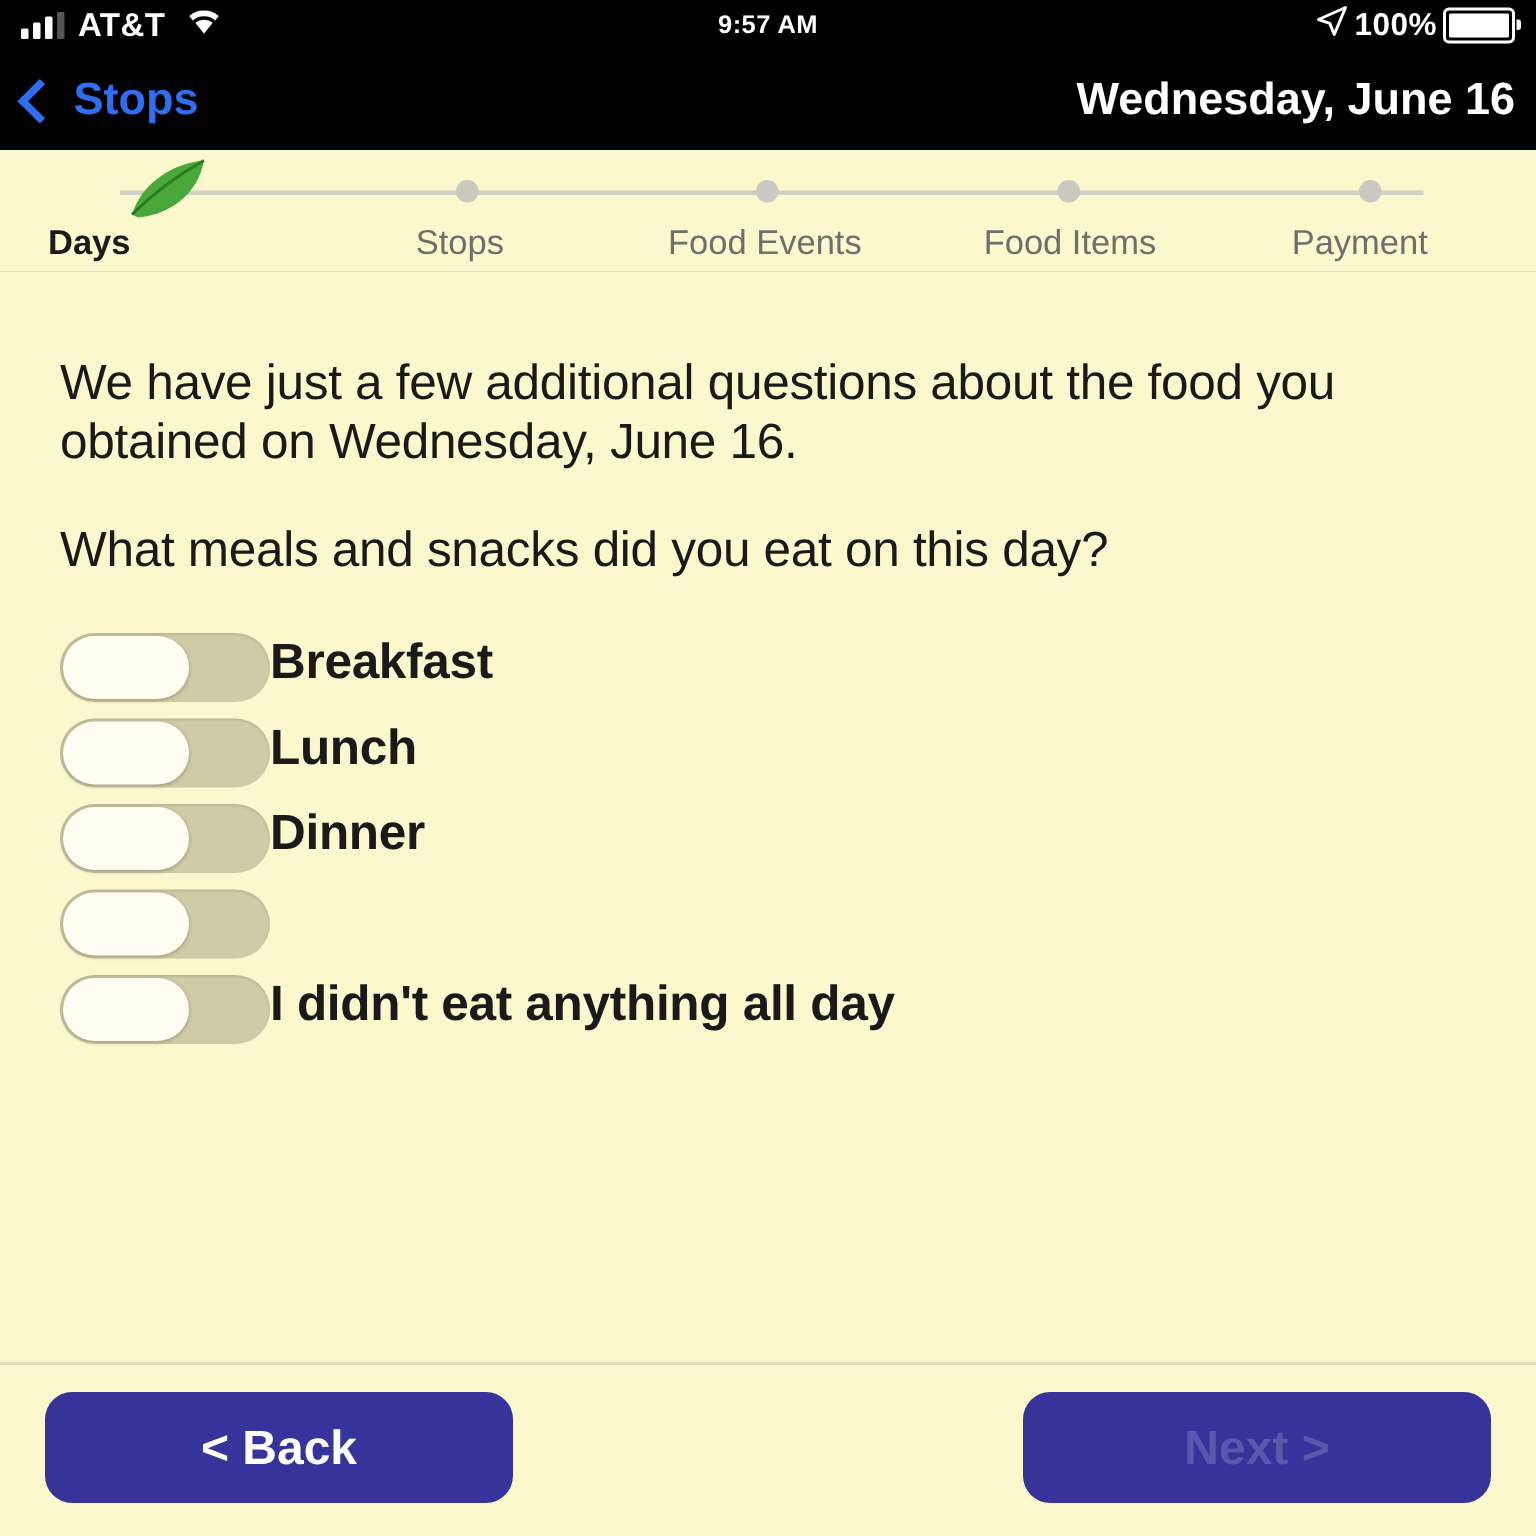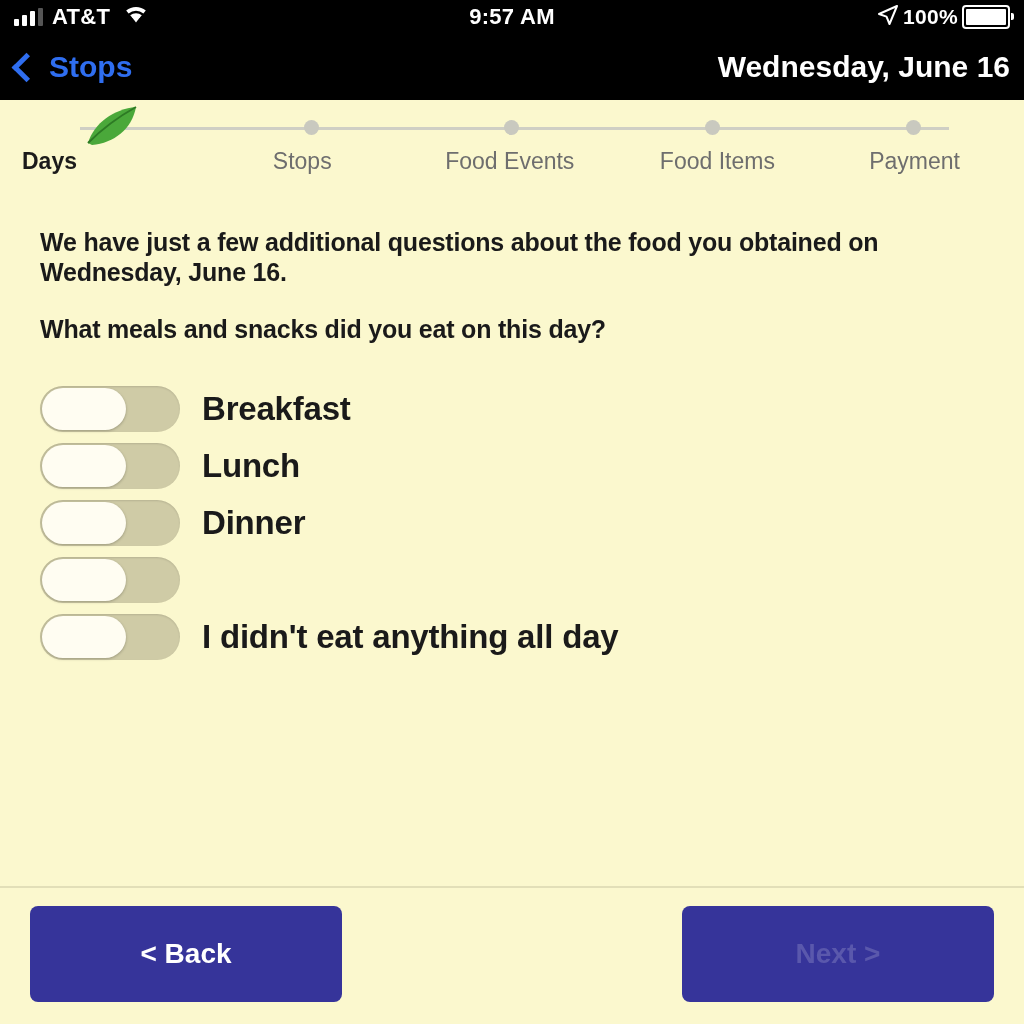--- a/index.html
+++ b/index.html
@@ -53,21 +53,21 @@
     border-radius: 1px;
   }
   .signal-bars i:nth-child(1) { height: 7px; }
   .signal-bars i:nth-child(2) { height: 11px; }
   .signal-bars i:nth-child(3) { height: 15px; }
   .signal-bars i:nth-child(4) { height: 18px; background: #555; }
   .carrier { font-size: 22px; font-weight: bold; }
   .wifi-icon { margin-left: 4px; display: inline-block; }
   .status-center {
     flex: 0 0 auto;
-    font-size: 22px;
+    font-size: 17px;
     font-weight: bold;
     text-align: center;
   }
   .status-right {
     flex: 1;
     display: flex;
     align-items: center;
     justify-content: flex-end;
     gap: 4px;
     font-size: 21px;
@@ -179,21 +179,21 @@
   }
   .connector {
     position: absolute;
     top: 17px;
     height: 3px;
     background: #cfcfc4;
     z-index: 1;
   }
   .step-labels {
     display: flex;
-    padding: 0 0;
+    padding: 0 10px;
     margin-top: 4px;
   }
   .step-label {
     flex: 1;
     text-align: center;
     font-size: 23px;
     color: #6e6e6e;
   }
   .step-label.current {
     color: #1b1b1b;
@@ -203,36 +203,34 @@
   .step-label.last { text-align: center; padding-right: 16px; flex: 0.9; }
 
   
   .content {
     flex: 1;
     padding: 22px 40px 0 40px;
     background: #fbf8ce;
     overflow: hidden;
   }
   .intro-text, .question-text {
-    font-size: 25px;
+    font-size: 33px;
     line-height: 1.18;
     color: #1a1a1a;
-    font-weight: bold;
+    font-weight: normal;
     letter-spacing: -0.2px;
   }
   .question-text { margin-top: 28px; }
 
   .options {
     margin-top: 36px;
   }
   .option-row {
     display: flex;
-    align-items: center;
     height: 57px;
-    gap: 22px;
   }
   .toggle {
     width: 140px;
     height: 46px;
     border-radius: 23px;
     background: #cfcba6;
     position: relative;
     flex: 0 0 auto;
     box-shadow: inset 0 1px 2px rgba(0,0,0,0.12);
     cursor: pointer;
@@ -258,25 +256,25 @@
   .footer {
     border-top: 2px solid #e2dfb8;
     background: #fbf8ce;
     padding: 18px 30px 22px 30px;
     display: flex;
     justify-content: space-between;
     align-items: center;
   }
   .btn {
     width: 312px;
-    height: 96px;
-    border-radius: 8px;
+    height: 74px;
+    border-radius: 18px;
     background: #36349a;
     color: #ffffff;
-    font-size: 28px;
+    font-size: 32px;
     font-weight: bold;
     display: flex;
     align-items: center;
     justify-content: center;
     border: none;
     cursor: pointer;
     font-family: "Liberation Sans", sans-serif;
   }
   .btn.disabled {
     color: #5a58ac;

